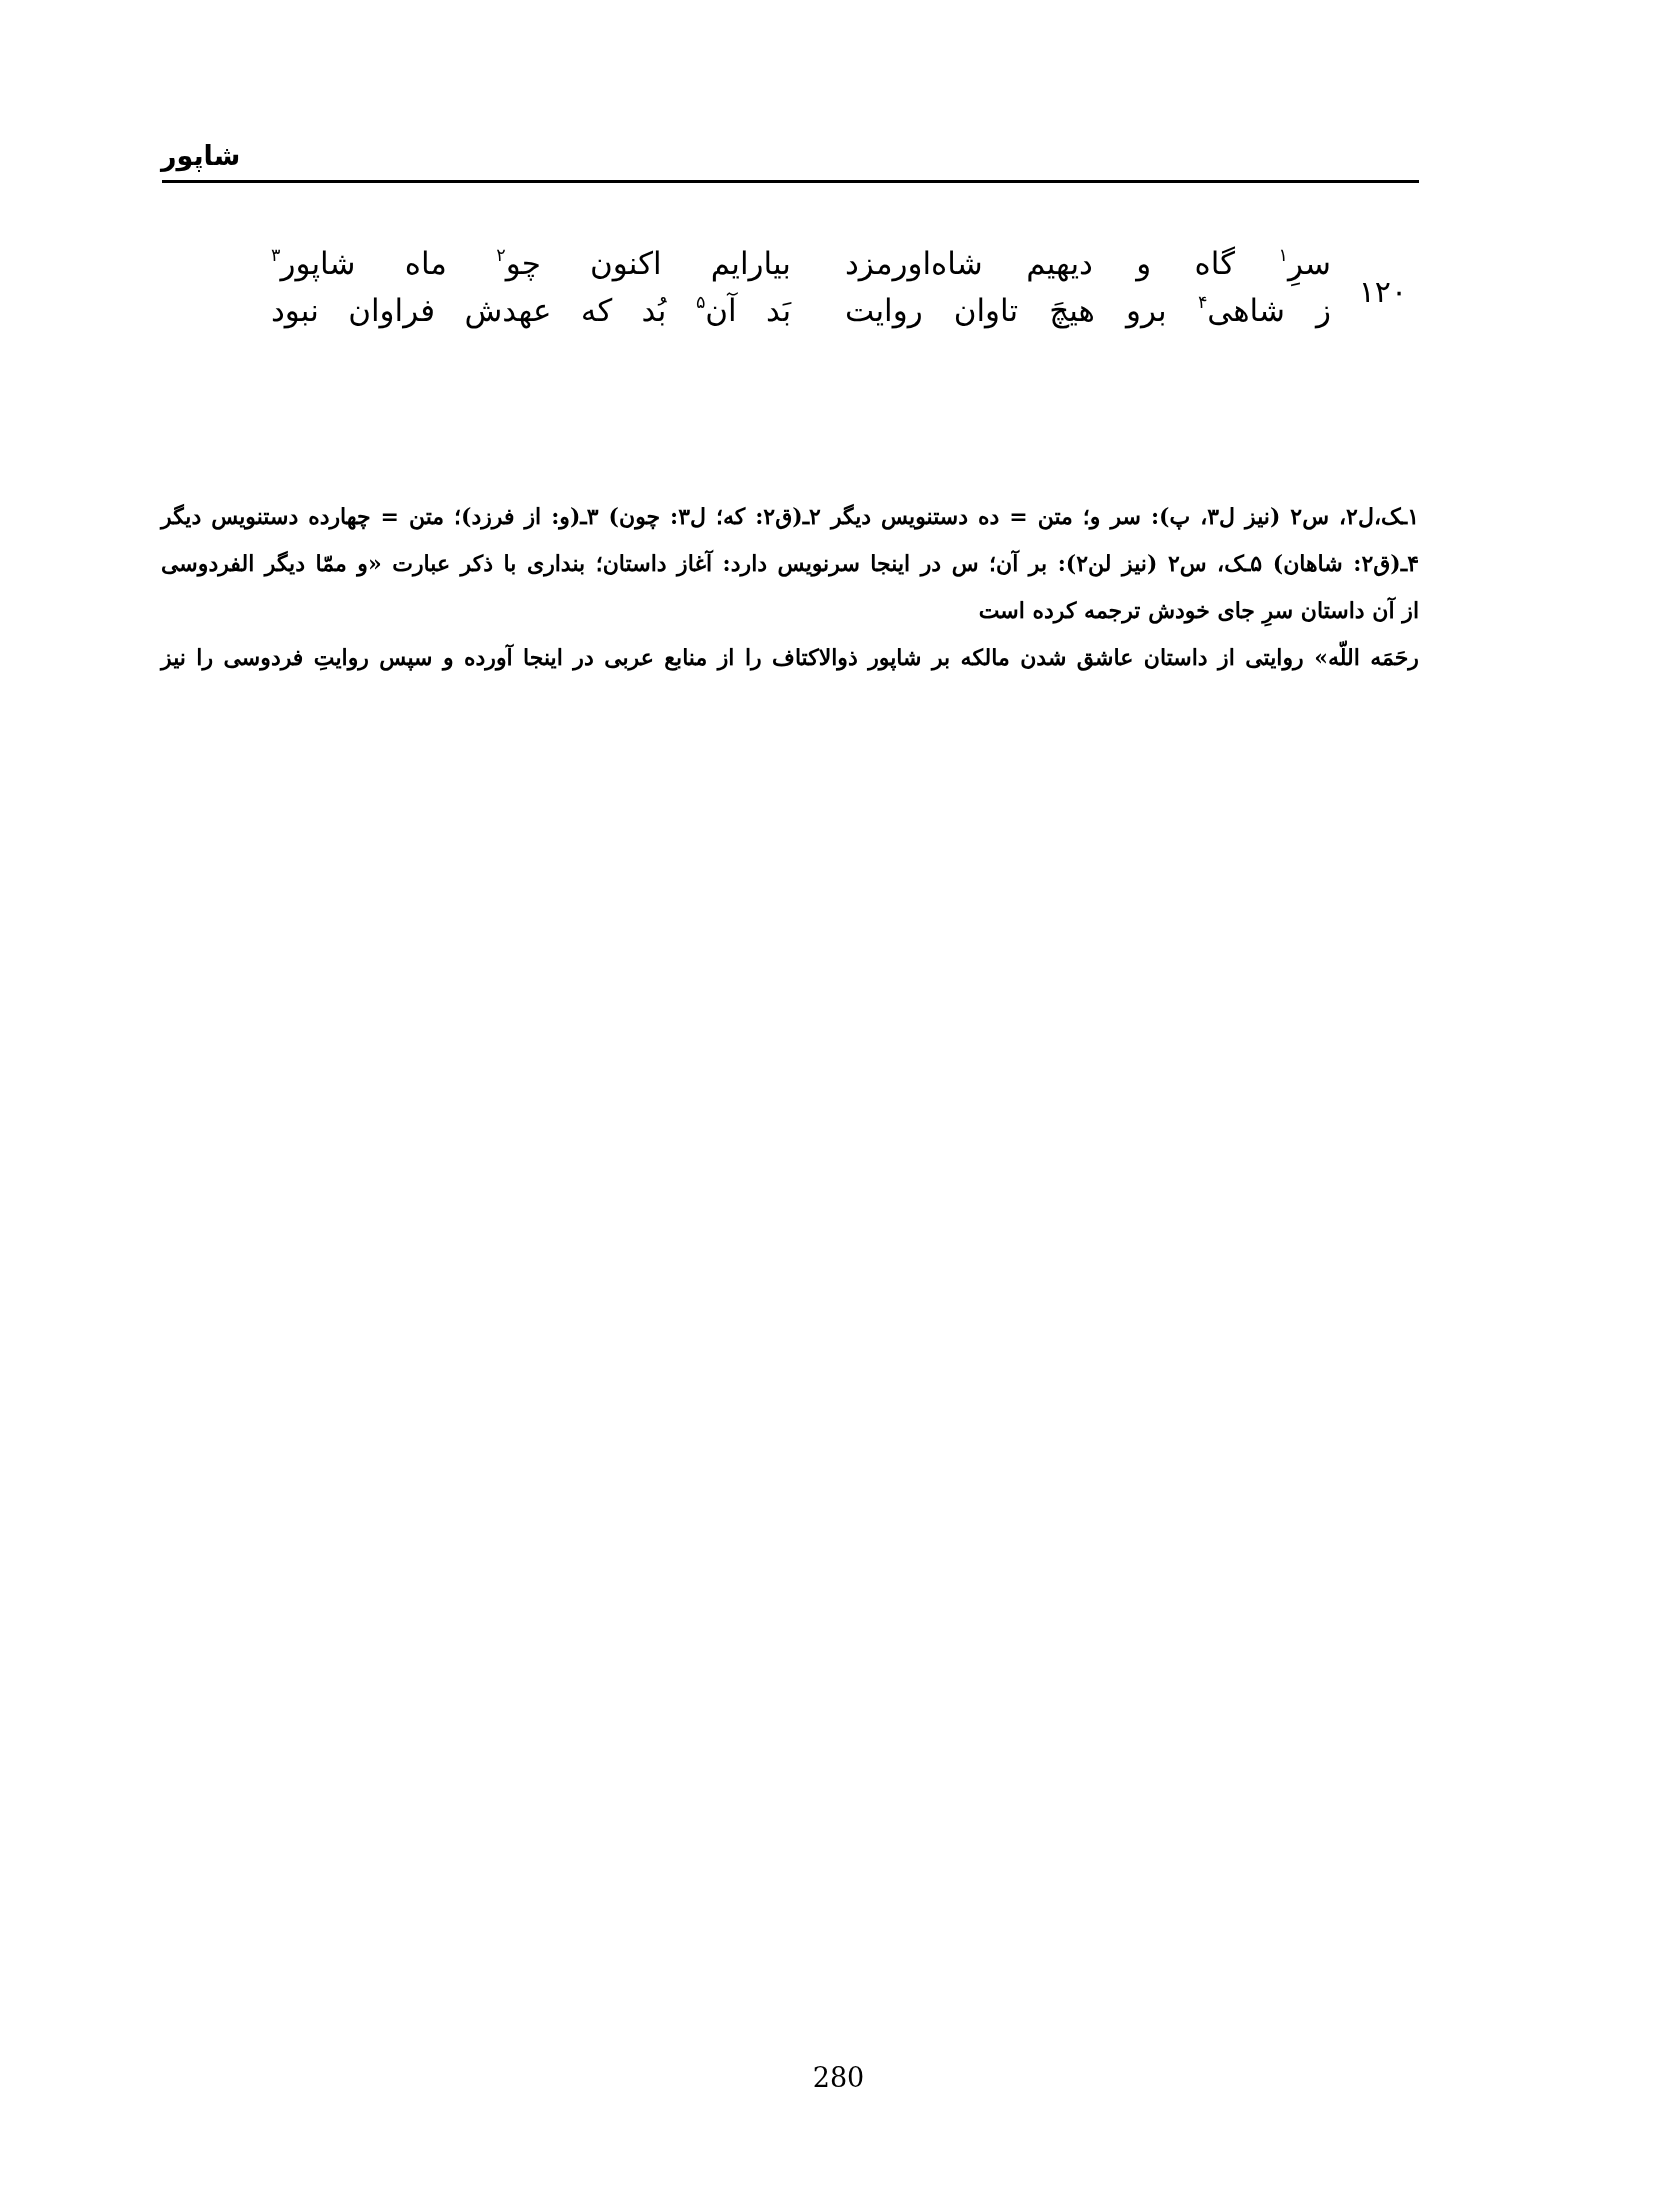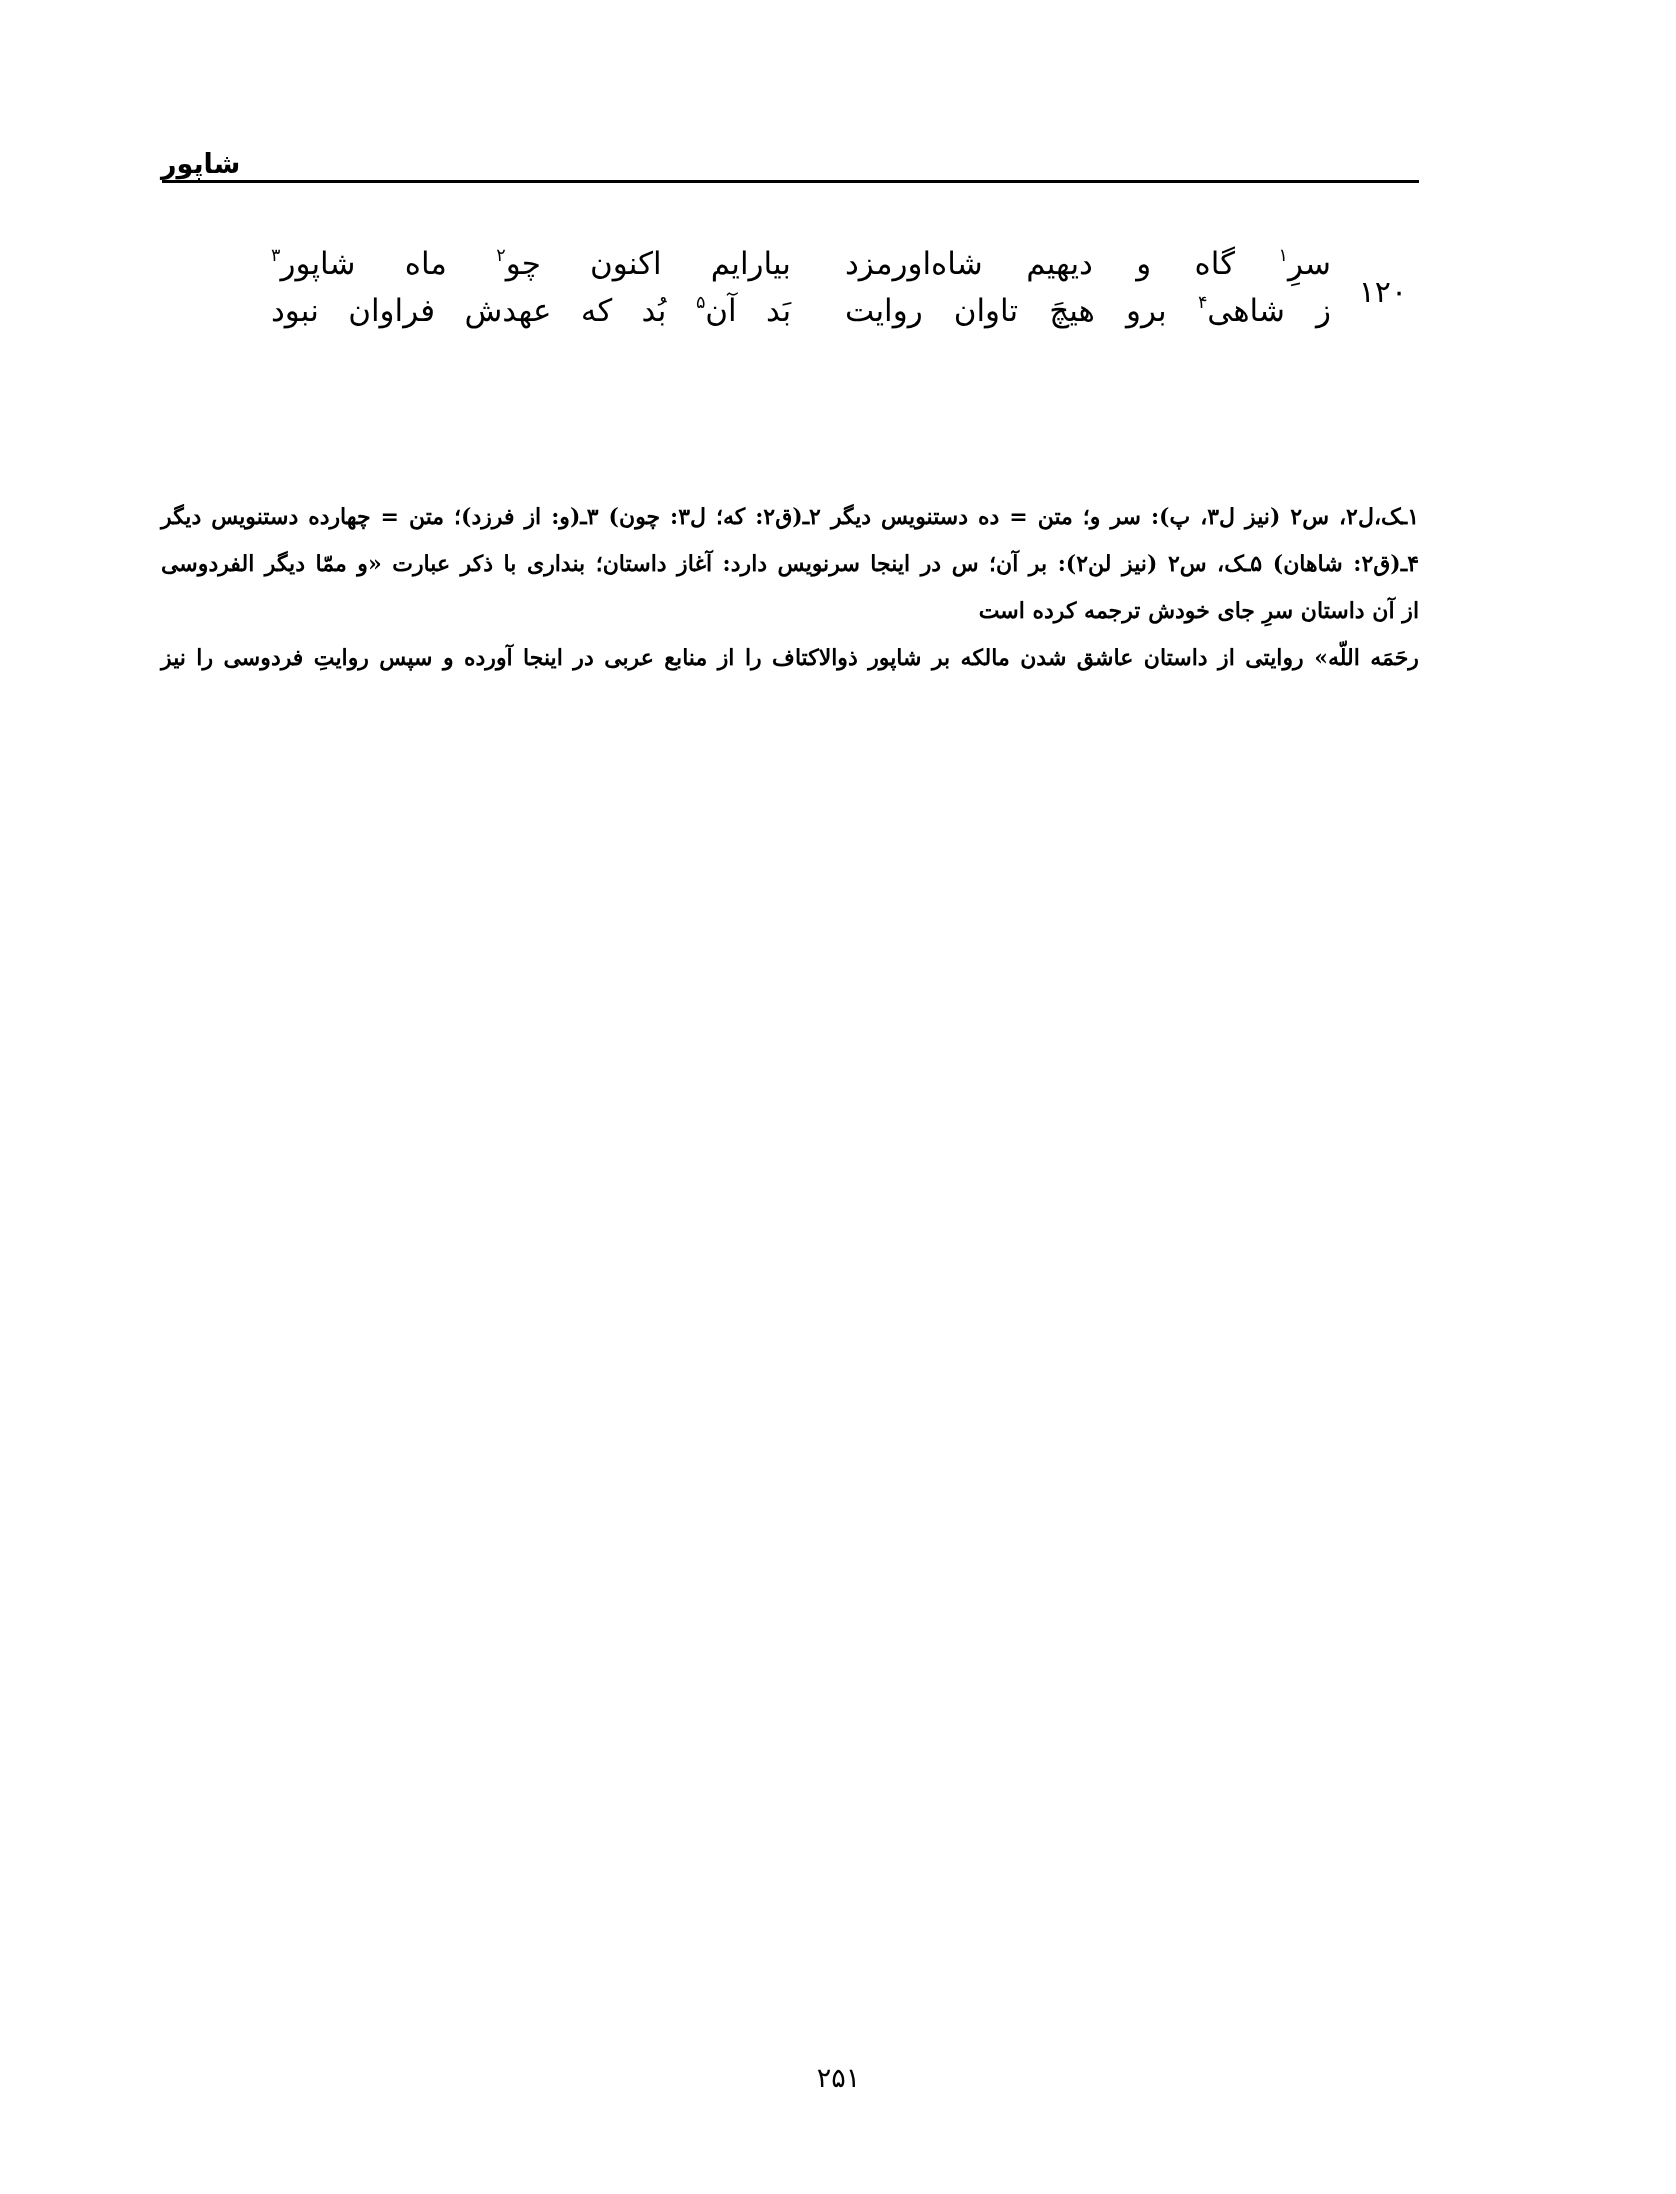--- a/index.html
+++ b/index.html
@@ -20,21 +20,20 @@
     
     .running-header {
       position: absolute;
       left: 161px;
       top: 135px;
       font-family: "DejaVu Sans", sans-serif;
       font-weight: bold;
       font-size: 27px;
       line-height: 41px;
       direction: rtl;
-      margin-top: 8px;
     }
     .header-rule {
       position: absolute;
       left: 162px;
       top: 180px;
       width: 1257px;
       height: 2.7px;
       background: #000;
     }
     .verse-number {
@@ -118,15 +117,15 @@
 
   <div class="hemistich h-left row2"><span>بَد   آن</span><sup>۵</sup> <span>بُد  که  عهدش  فراوان  نبود</span></div>
 
   <div class="footnotes">
     <span class="fn-line">۱ـک،ل۲، س۲ (نیز ل۳، پ): سر و؛ متن = ده دستنویس دیگر  ۲ـ(ق۲: که؛ ل۳: چون)  ۳ـ(و: از فرزد)؛ متن = چهارده دستنویس دیگر</span>
     <span class="fn-line">۴ـ(ق۲: شاهان)  ۵ـک، س۲ (نیز لن۲): بر آن؛ س در اینجا سرنویس دارد: آغاز داستان؛ بنداری با ذکر عبارت «و ممّا دیگر الفردوسی</span>
     <span class="fn-line last">از آن داستان سرِ جای خودش ترجمه کرده است</span>
     <span class="fn-line">رحَمَه اللّه» روایتی از داستان عاشق شدن مالکه بر شاپور ذوالاکتاف را از منابع عربی در اینجا آورده و سپس روایتِ فردوسی را نیز</span>
   </div>
 
-  <div class="page-number">۲۵۱</div>
+  <div class="page-number">280</div>
 </div>
 
 
 </body></html>

